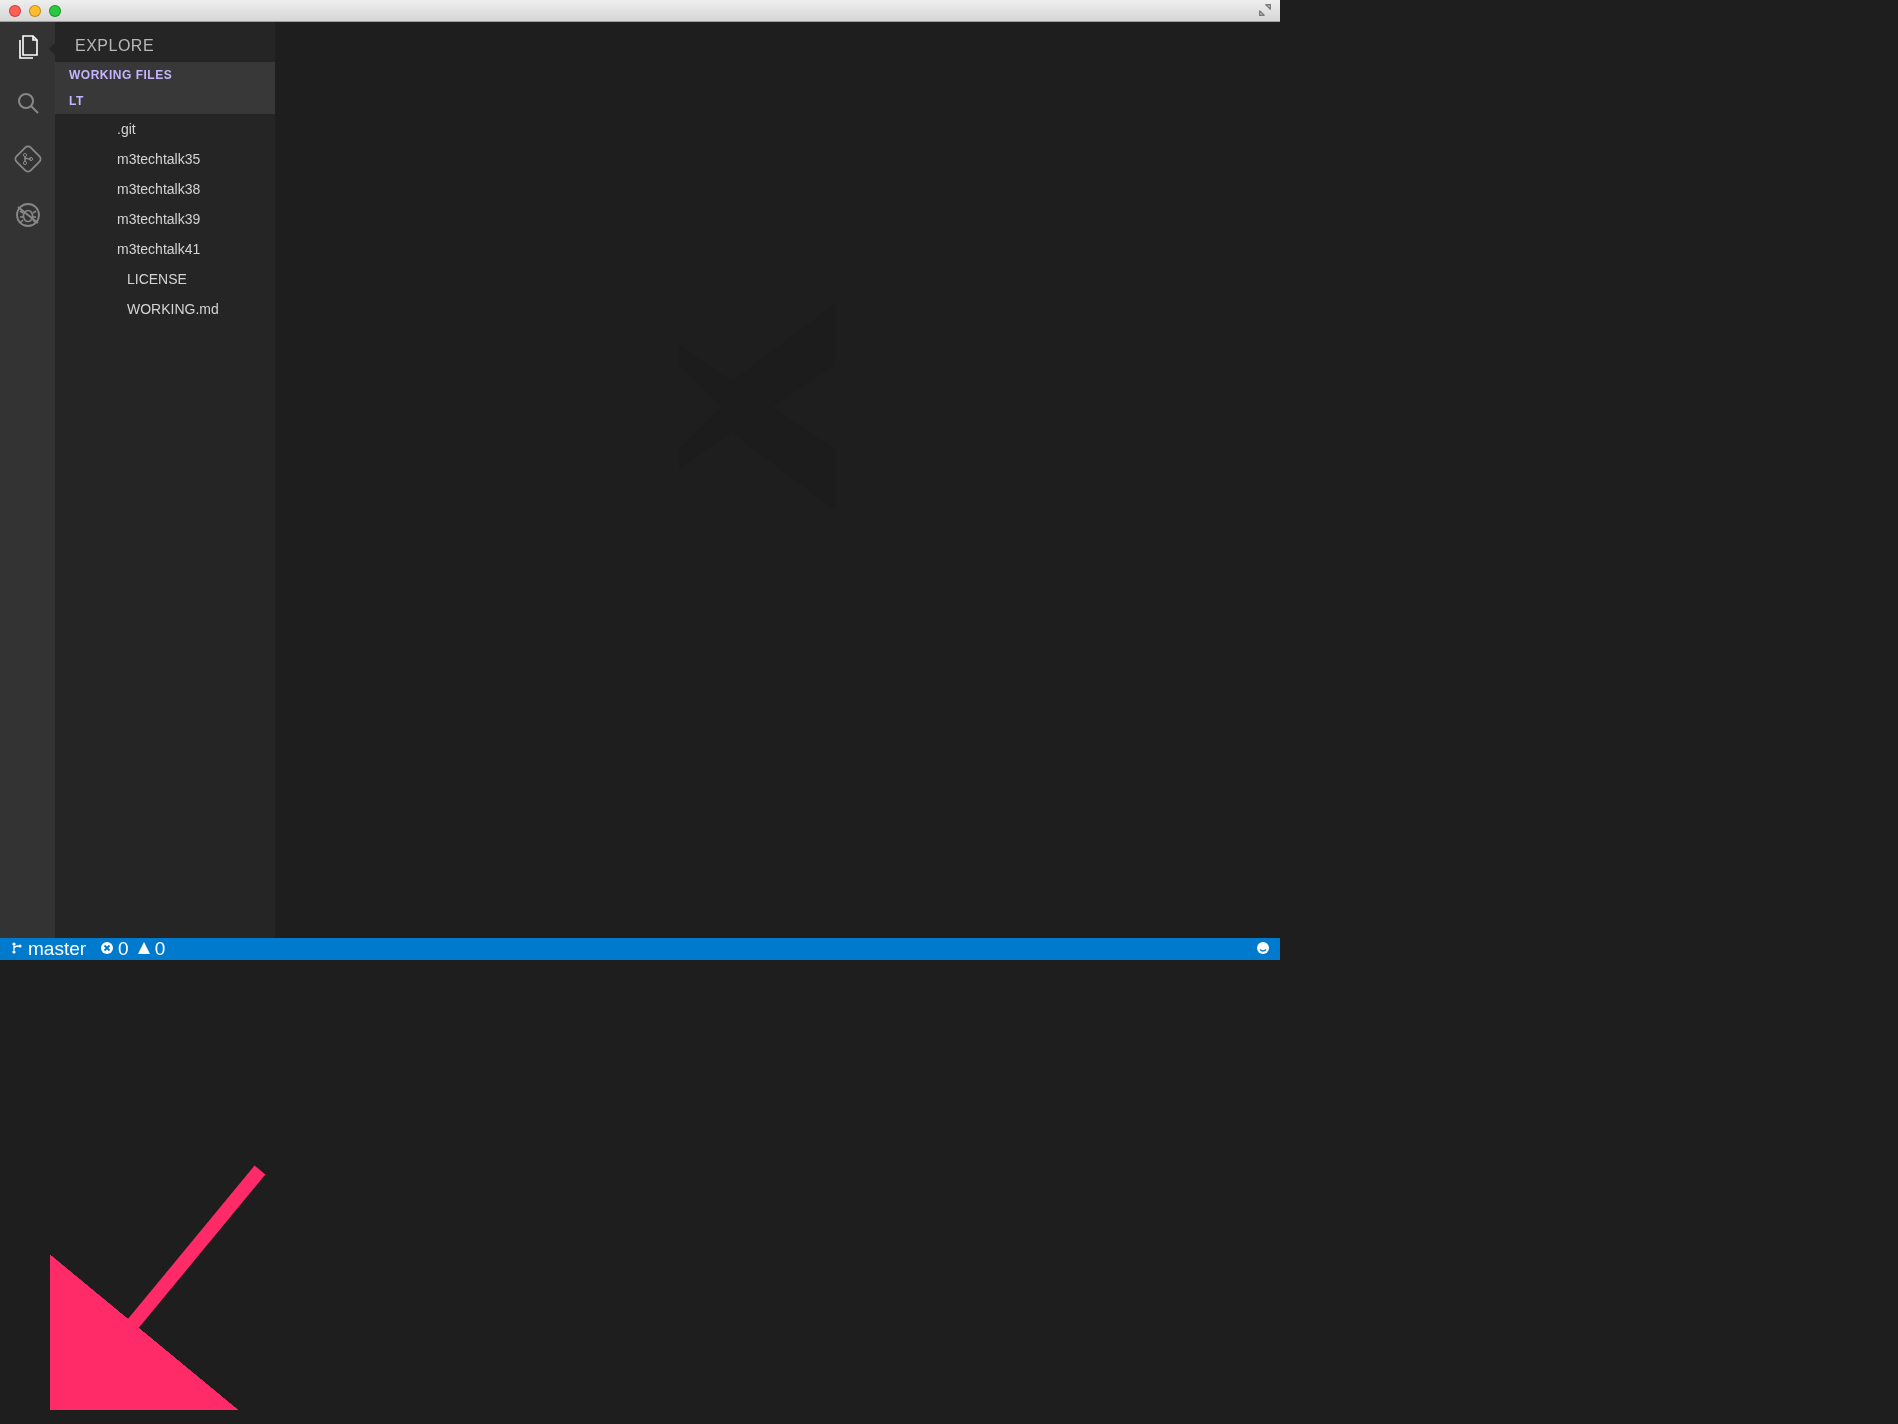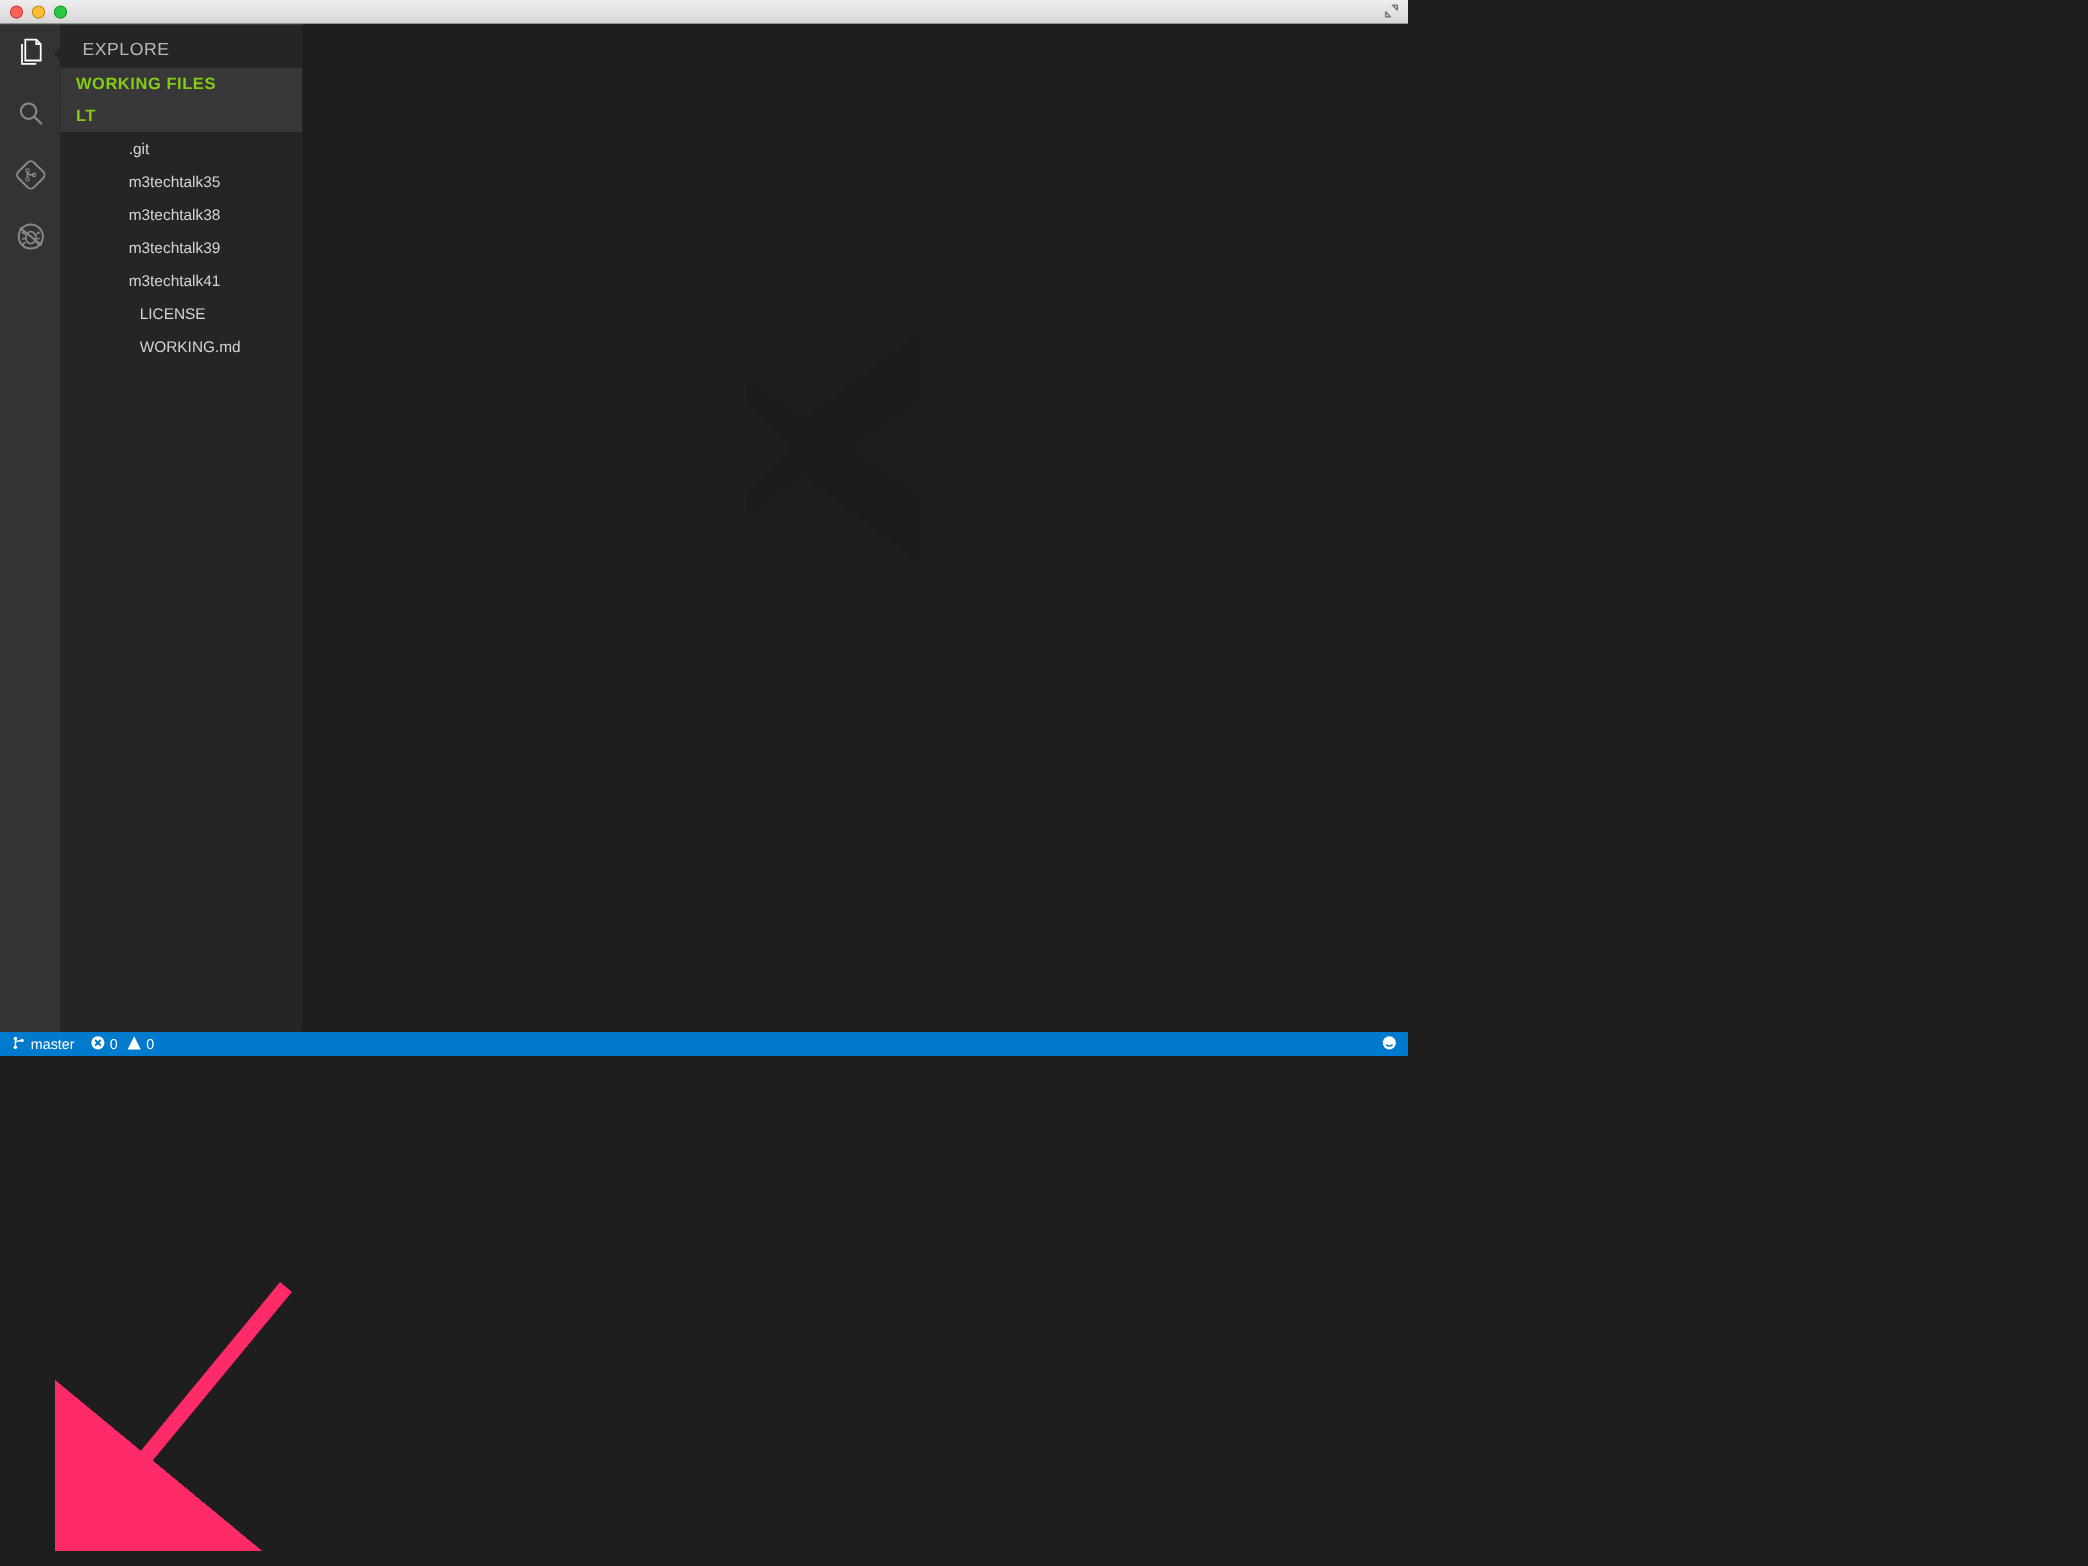--- a/index.html
+++ b/index.html
@@ -97,26 +97,26 @@
     padding-top: 8px;
   }
   .sidebar .panel-title {
     font-size: 16px;
     letter-spacing: .5px;
     color: #b8b8b8;
     padding: 7px 12px 7px 20px;
     text-transform: uppercase;
   }
   .section-header {
-    font-size: 15px;
+    font-size: 12px;
     font-weight: 700;
     letter-spacing: .5px;
     text-transform: uppercase;
     padding: 6px 8px 6px 8px;
-    color: #84cc16;
+    color: #c4b5fd;
     background: #383838;
     display: flex;
     align-items: center;
     gap: 6px;
     cursor: pointer;
   }
   .tree-row {
     display: flex;
     align-items: center;
     padding: 4px 8px 4px 20px;
@@ -147,21 +147,21 @@
     opacity: .05;
   }
 
   
   .statusbar {
     height: 22px;
     background: #007acc;
     color: #fff;
     display: flex;
     align-items: center;
-    font-size: 13px;
+    font-size: 19px;
     padding: 0 10px;
     gap: 14px;
     box-sizing: border-box;
   }
   .statusbar .sb-item { display:flex; align-items:center; gap:4px; cursor:pointer; }
   .statusbar .spacer { flex:1; }
   .statusbar svg { width:14px; height:14px; }
   .statusbar svg * { fill:#fff; }
 
   

